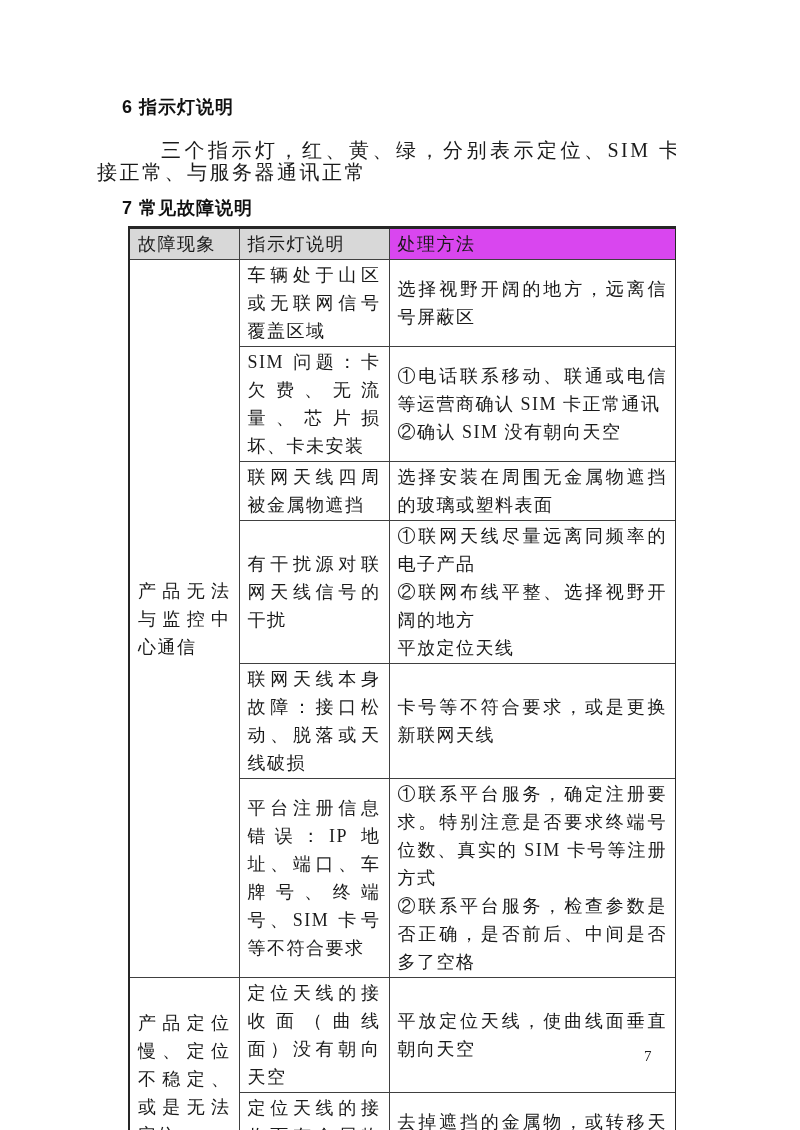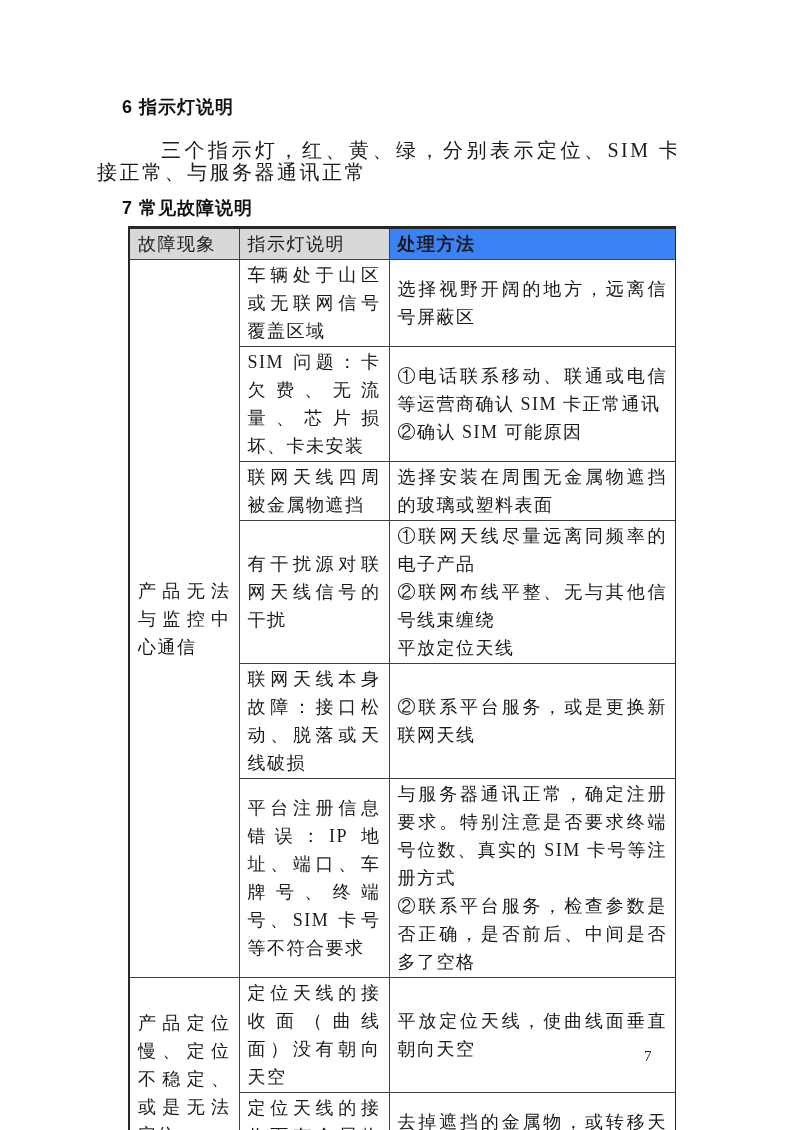--- a/index.html
+++ b/index.html
@@ -50,62 +50,62 @@
   <table class="fault">
     <colgroup>
       <col style="width:110px">
       <col style="width:150px">
       <col style="width:287px">
     </colgroup>
     <thead>
       <tr>
         <th style="background: rgb(216, 216, 216);">故障现象</th>
         <th style="background: rgb(216, 216, 216);">指示灯说明</th>
-        <th style="background: #3b82f6; font-weight: bold;">处理方法</th>
+        <th style="background: #d946ef;">处理方法</th>
       </tr>
     </thead>
     <tbody>
         <tr style="height: 60px;">
           <td rowspan="6">产品无法与监控中心通信</td>
           <td>车辆处于山区或无联网信号覆盖区域</td>
           <td>
             <div>选择视野开阔的地方，远离信号屏蔽区</div>
           </td>
         </tr>
         <tr style="height: 110px; margin-top: 48px;">
           <td>SIM 问题：卡欠费、无流量、芯片损坏、卡未安装</td>
           <td>
             <div>①电话联系移动、联通或电信等运营商确认 SIM 卡正常通讯</div>
-            <div>②确认 SIM 可能原因</div>
+            <div>②确认 SIM 没有朝向天空</div>
           </td>
         </tr>
         <tr style="height: 58px; margin-top: 8px;">
           <td>联网天线四周被金属物遮挡</td>
           <td>
             <div>选择安装在周围无金属物遮挡的玻璃或塑料表面</div>
           </td>
         </tr>
         <tr style="height: 141px;">
           <td>有干扰源对联网天线信号的干扰</td>
           <td>
             <div>①联网天线尽量远离同频率的电子产品</div>
-            <div>②联网布线平整、无与其他信号线束缠绕</div>
+            <div>②联网布线平整、选择视野开阔的地方</div>
             <div>平放定位天线</div>
           </td>
         </tr>
         <tr style="height: 84px; margin-left: 28px;">
           <td>联网天线本身故障：接口松动、脱落或天线破损</td>
           <td>
-            <div>②联系平台服务，或是更换新联网天线</div>
+            <div>卡号等不符合要求，或是更换新联网天线</div>
           </td>
         </tr>
         <tr style="height: 196px;">
           <td>平台注册信息错误：IP 地址、端口、车牌号、终端号、SIM 卡号等不符合要求</td>
           <td>
-            <div>与服务器通讯正常，确定注册要求。特别注意是否要求终端号位数、真实的 SIM 卡号等注册方式</div>
+            <div>①联系平台服务，确定注册要求。特别注意是否要求终端号位数、真实的 SIM 卡号等注册方式</div>
             <div>②联系平台服务，检查参数是否正确，是否前后、中间是否多了空格</div>
           </td>
         </tr>
         <tr style="height: 82px;">
           <td rowspan="2">产品定位慢、定位不稳定、或是无法定位</td>
           <td>定位天线的接收面（曲线面）没有朝向天空</td>
           <td>
             <div>平放定位天线，使曲线面垂直朝向天空</div>
           </td>
         </tr>

